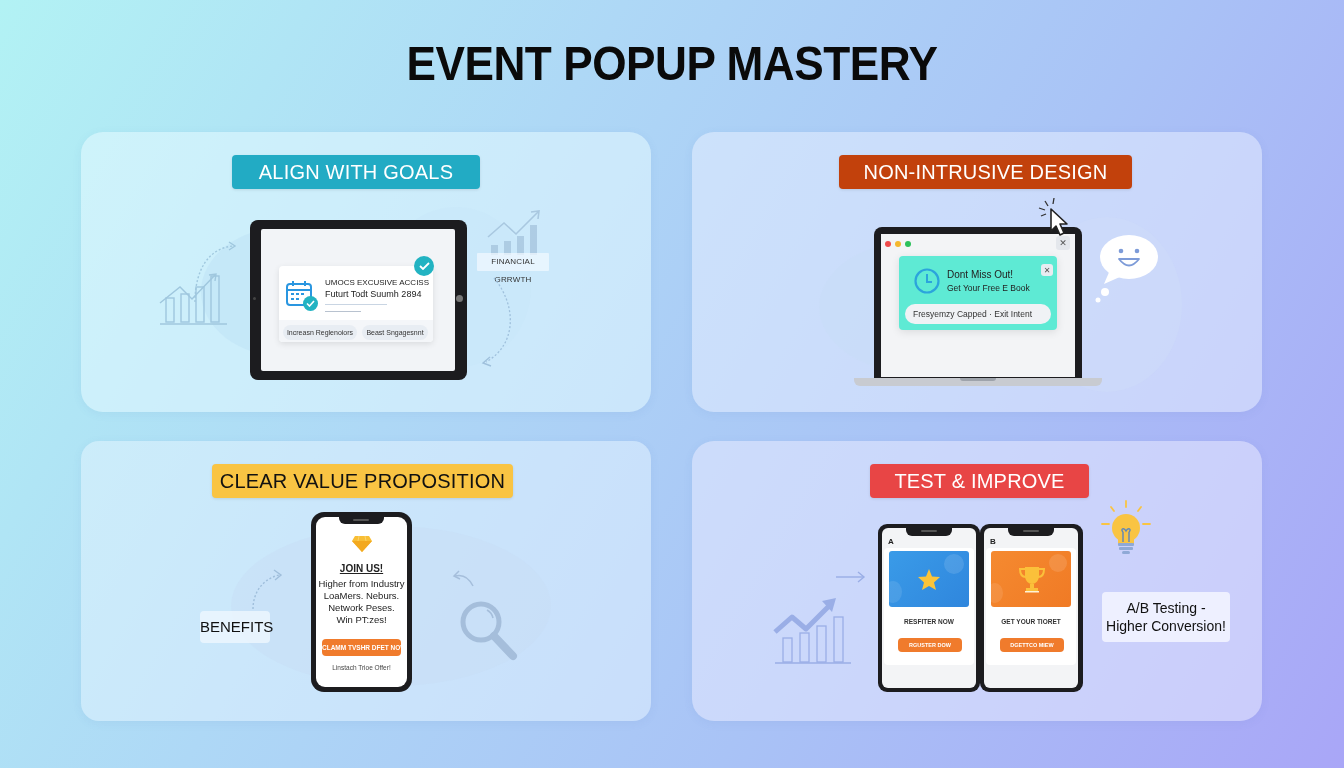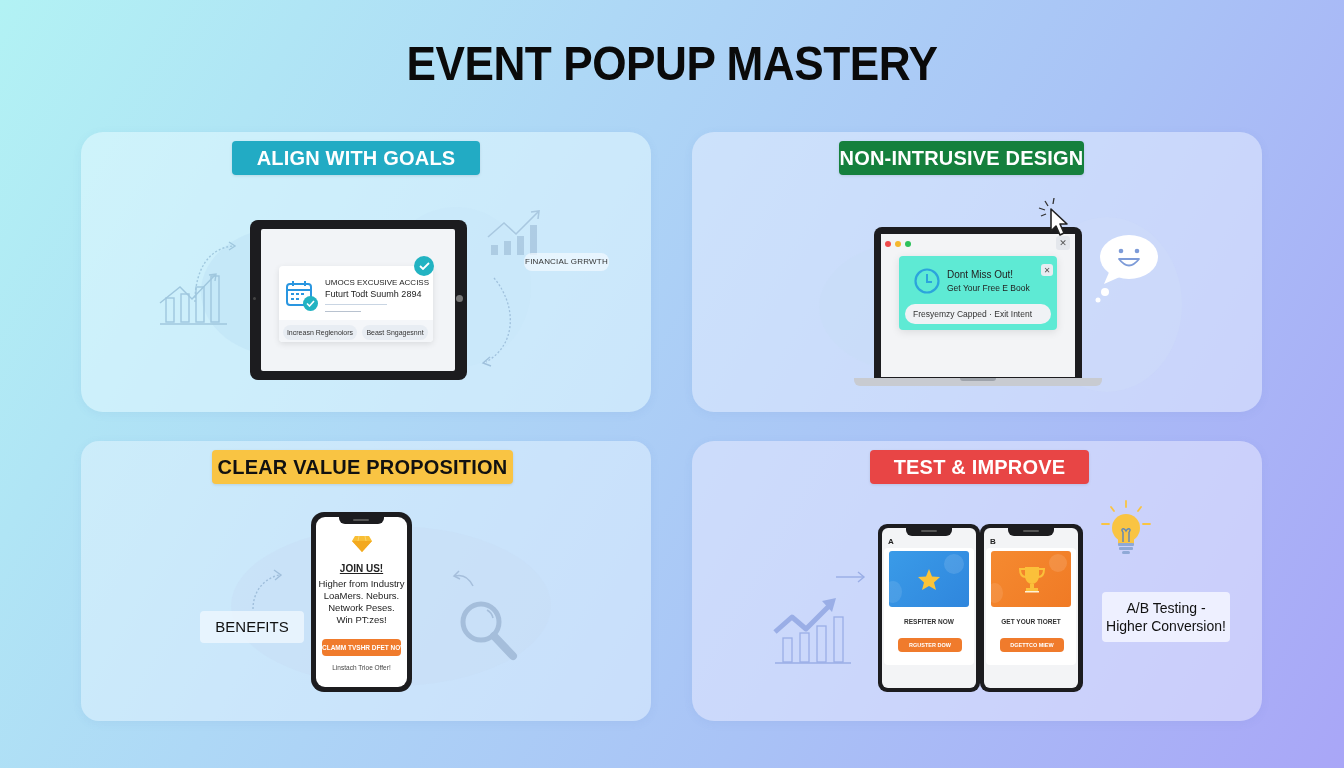--- a/index.html
+++ b/index.html
@@ -19,22 +19,22 @@
     background: rgba(255,255,255,0.45);
     box-shadow: 0 2px 10px rgba(80,110,180,0.08);
     overflow: hidden;
   }
   #card1 { left: 81px; top: 132px; background: rgba(230,250,255,0.55); }
   #card2 { left: 692px; top: 132px; background: rgba(235,242,255,0.5); }
   #card3 { left: 81px; top: 441px; background: rgba(232,245,255,0.5); border-radius: 18px; }
   #card4 { left: 692px; top: 441px; background: rgba(238,238,255,0.5); }
 
   .pill {
-    position: absolute; top: 9px; height: 34px; border-radius: 4px;
-    color: #fff; font-weight: 700; font-size: 20px; line-height: 34px;
+    position: absolute; top: 23px; height: 34px; border-radius: 4px;
+    color: #fff; font-weight: 400; font-size: 20px; line-height: 34px;
     text-align: center; letter-spacing: 0.2px;
     box-shadow: 0 1px 3px rgba(0,0,0,0.1);
   }
   .blob { position: absolute; border-radius: 50%; }
 
   
   .tablet {
     position: absolute; left: 169px; top: 88px; width: 217px; height: 160px;
     background: #1c1c1f; border-radius: 8px;
   }
@@ -52,23 +52,23 @@
   .popup1 .t2 { position: absolute; left: 46px; top: 23px; font-size: 9px; color: #222; white-space: nowrap; }
   .popup1 .ln1 { position: absolute; left: 46px; top: 38px; width: 62px; height: 1px; background: #c9d5e3; }
   .popup1 .ln2 { position: absolute; left: 46px; top: 45px; width: 36px; height: 1px; background: #b8c2cf; }
   .popup1 .foot { position: absolute; left: 0; top: 54px; width: 154px; height: 22px; background: #f4f6f9; border-radius: 0 0 4px 4px; }
   .chip1 { position: absolute; top: 59px; height: 15px; border-radius: 8px; background: #e8edf3; font-size: 7px; color: #333; line-height: 15px; text-align: center; white-space: nowrap; }
   .check {
     position: absolute; border-radius: 50%; background: #22b3c2;
     display: flex; align-items: center; justify-content: center;
   }
   .fin-label {
-    position: absolute; left: 479px; top: 121px; width: 85px; height: 18px;
-    background: rgba(240,248,255,0.75); border-radius: 8px; font-size: 8px;
-    line-height: 18px; text-align: center; color: #333; letter-spacing: 0.2px; margin-left: 47px;
+    position: absolute; left: 479px; top: 121px; width: 72px; height: 18px;
+    background: rgba(240,248,255,0.75); border-radius: 1px; font-size: 8px;
+    line-height: 18px; text-align: center; color: #333; letter-spacing: 0.2px;
   }
 
   
   .laptop {
     position: absolute; left: 182px; top: 95px; width: 208px; height: 152px;
     background: #1c1c1f; border-radius: 8px 8px 0 0;
   }
   .laptop .screen { position: absolute; left: 7px; top: 7px; width: 194px; height: 143px; background: #f3f4f6; }
   .laptop-base { position: absolute; left: 162px; top: 246px; width: 248px; height: 8px; background: #c8cbd1; border-radius: 0 0 6px 6px; }
   .laptop-notch { position: absolute; left: 268px; top: 246px; width: 36px; height: 3px; background: #9ea3ab; border-radius: 0 0 3px 3px; }
@@ -89,21 +89,21 @@
   }
   .phone .screen { position: absolute; left: 5px; top: 5px; width: 91px; height: 170px; background: #fff; border-radius: 9px; }
   .phone .notch { position: absolute; left: 28px; top: 5px; width: 45px; height: 7px; background: #1c1c1f; border-radius: 0 0 6px 6px; }
   .phone .notch i { position: absolute; left: 14px; top: 2px; width: 16px; height: 2px; background: #555; border-radius: 1px; }
   .ptext { position: absolute; left: 0; width: 101px; text-align: center; color: #222; white-space: nowrap; }
   .orange-btn {
     position: absolute; background: #f07b2c; border-radius: 4px; color: #fff;
     font-weight: 700; text-align: center; white-space: nowrap;
   }
   .benefits {
-    position: absolute; left: 119px; top: 170px; width: 104px; height: 32px;
+    position: absolute; left: 119px; top: 170px; width: 70px; height: 32px;
     background: rgba(240,248,255,0.75); border-radius: 4px; font-size: 15px;
     line-height: 32px; text-align: center; color: #111; font-weight: 500;
   }
 
   
   .abphone {
     position: absolute; top: 83px; width: 102px; height: 168px;
     background: #1c1c1f; border-radius: 9px;
   }
   .abphone .screen { position: absolute; left: 4px; top: 4px; width: 94px; height: 160px; background: #f3f4f6; border-radius: 6px; }
@@ -197,21 +197,21 @@
   <div class="fin-label" style="left:396px;top:121px;">FINANCIAL GRRWTH</div>
   <svg style="position:absolute;left:395px;top:142px;" width="50" height="95" viewBox="0 0 50 95">
     <path d="M18 4 C 40 30, 42 70, 10 88" fill="none" stroke="#9fc0dc" stroke-width="1.3" stroke-dasharray="2 2"></path>
     <polyline points="14,83 7,89 15,92" fill="none" stroke="#9fc0dc" stroke-width="1.4"></polyline>
   </svg>
 </div>
 
 <div class="card" id="card2">
   <div class="blob" style="left:127px;top:110px;width:185px;height:130px;background:rgba(200,220,248,0.55);"></div>
   <div class="blob" style="left:340px;top:85px;width:150px;height:175px;background:rgba(205,220,250,0.5);"></div>
-  <div class="pill" style="left:147px;width:245px;background:#15803d;">NON-INTRUSIVE DESIGN</div>
+  <div class="pill" style="left:147px;width:293px;background:#c2410c;">NON-INTRUSIVE DESIGN</div>
 
   <div class="laptop">
     <div class="screen"></div>
   </div>
   <div class="laptop-base"></div>
   <div class="laptop-notch"></div>
   <div class="dot" style="left:193px;background:#ef4a4a;"></div>
   <div class="dot" style="left:203px;background:#f5b82e;"></div>
   <div class="dot" style="left:213px;background:#2cc15b;"></div>
   <div class="xbtn" style="left:364px;top:104px;width:14px;height:14px;background:#e4e7ec;">✕</div>

